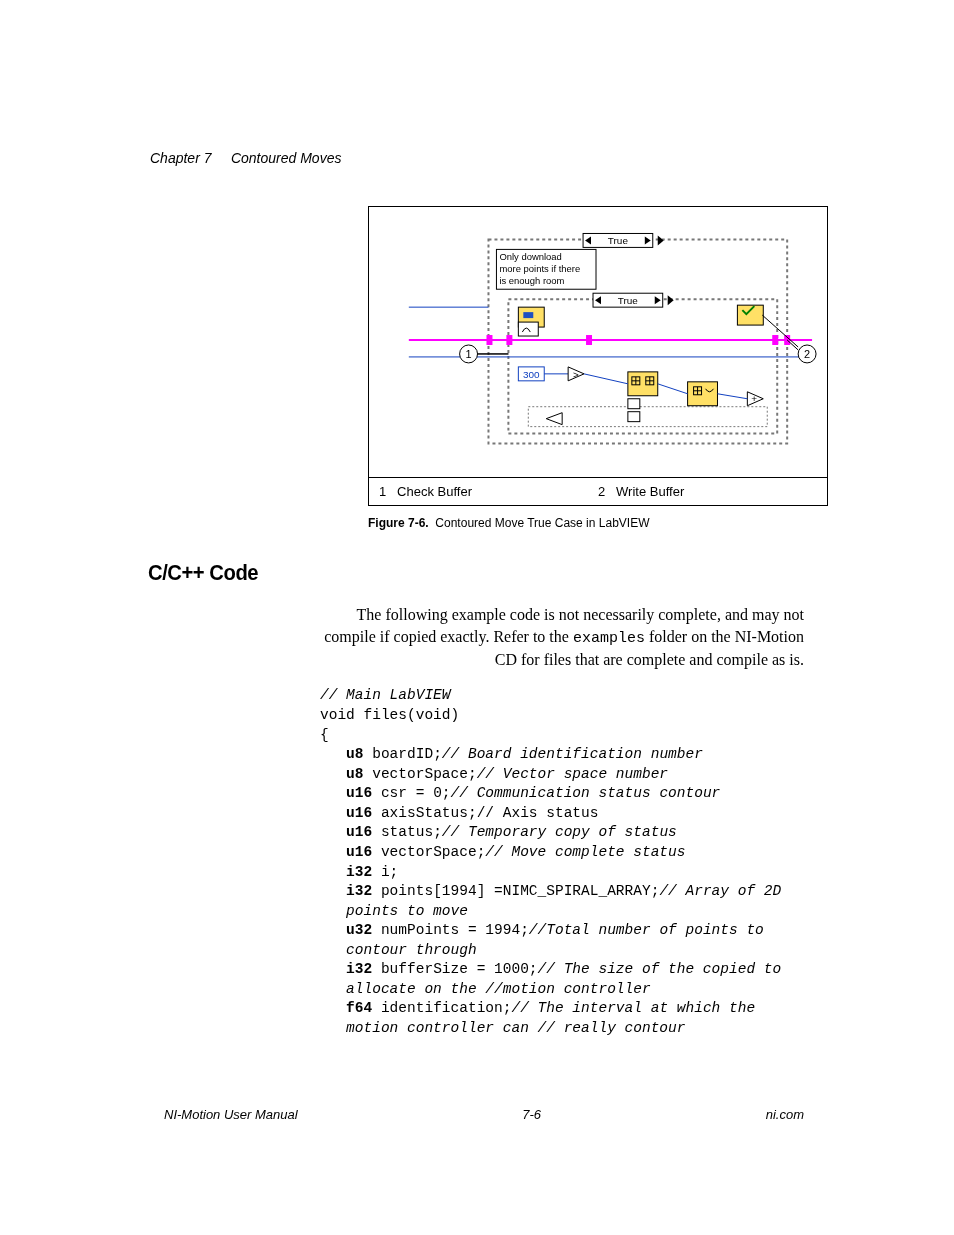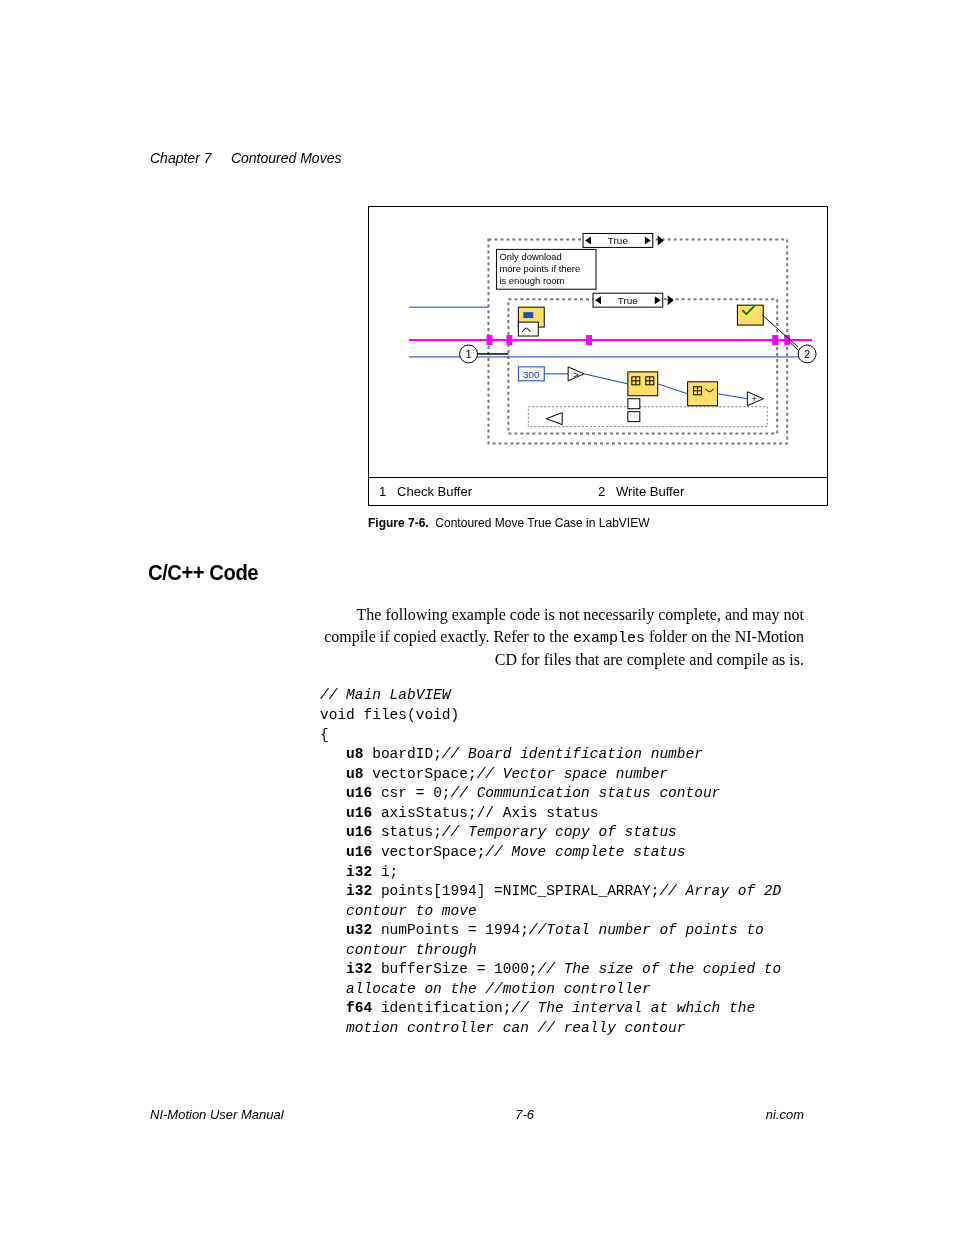--- a/index.html
+++ b/index.html
@@ -80,21 +80,21 @@
     margin-left: 170px;
     font-family: "Courier New", monospace;
     font-size: 14.5px;
     line-height: 1.35;
     white-space: pre;
   }
   .code-block .kw { font-weight: bold; }
   .code-block .cm { font-style: italic; }
   .footer {
     position: absolute;
-    left: 150px;
+    left: 164px;
     right: 150px;
     bottom: 60px;
     display: flex;
     justify-content: space-between;
     font-style: italic;
     font-size: 13px;
     font-family: Arial, Helvetica, sans-serif;
   }
   .footer .center { font-style: italic; }
 </style>
@@ -224,21 +224,21 @@
 <span>void files(void)</span>
 <span>{</span>
    <span class="kw">u8</span><span> boardID;</span><span class="cm">// Board identification number</span>
    <span class="kw">u8</span><span> vectorSpace;</span><span class="cm">// Vector space number</span>
    <span class="kw">u16</span><span> csr = 0;</span><span class="cm">// Communication status contour</span>
    <span class="kw">u16</span><span> axisStatus;// Axis status</span>
    <span class="kw">u16</span><span> status;</span><span class="cm">// Temporary copy of status</span>
    <span class="kw">u16</span><span> vectorSpace;</span><span class="cm">// Move complete status</span>
    <span class="kw">i32</span><span> i;</span>
    <span class="kw">i32</span><span> points[1994] =NIMC_SPIRAL_ARRAY;</span><span class="cm">// Array of 2D</span>
-   <span class="cm">contour to move</span>
+   <span class="cm">points to move</span>
    <span class="kw">u32</span><span> numPoints = 1994;</span><span class="cm">//Total number of points to</span>
    <span class="cm">contour through</span>
    <span class="kw">i32</span><span> bufferSize = 1000;</span><span class="cm">// The size of the copied to</span>
    <span class="cm">allocate on the //motion controller</span>
    <span class="kw">f64</span><span> identification;</span><span class="cm">// The interval at which the</span>
    <span class="cm">motion controller can // really contour</span></div>
 
   <div class="footer">
     <span>NI-Motion User Manual</span>
     <span class="center">7-6</span>

